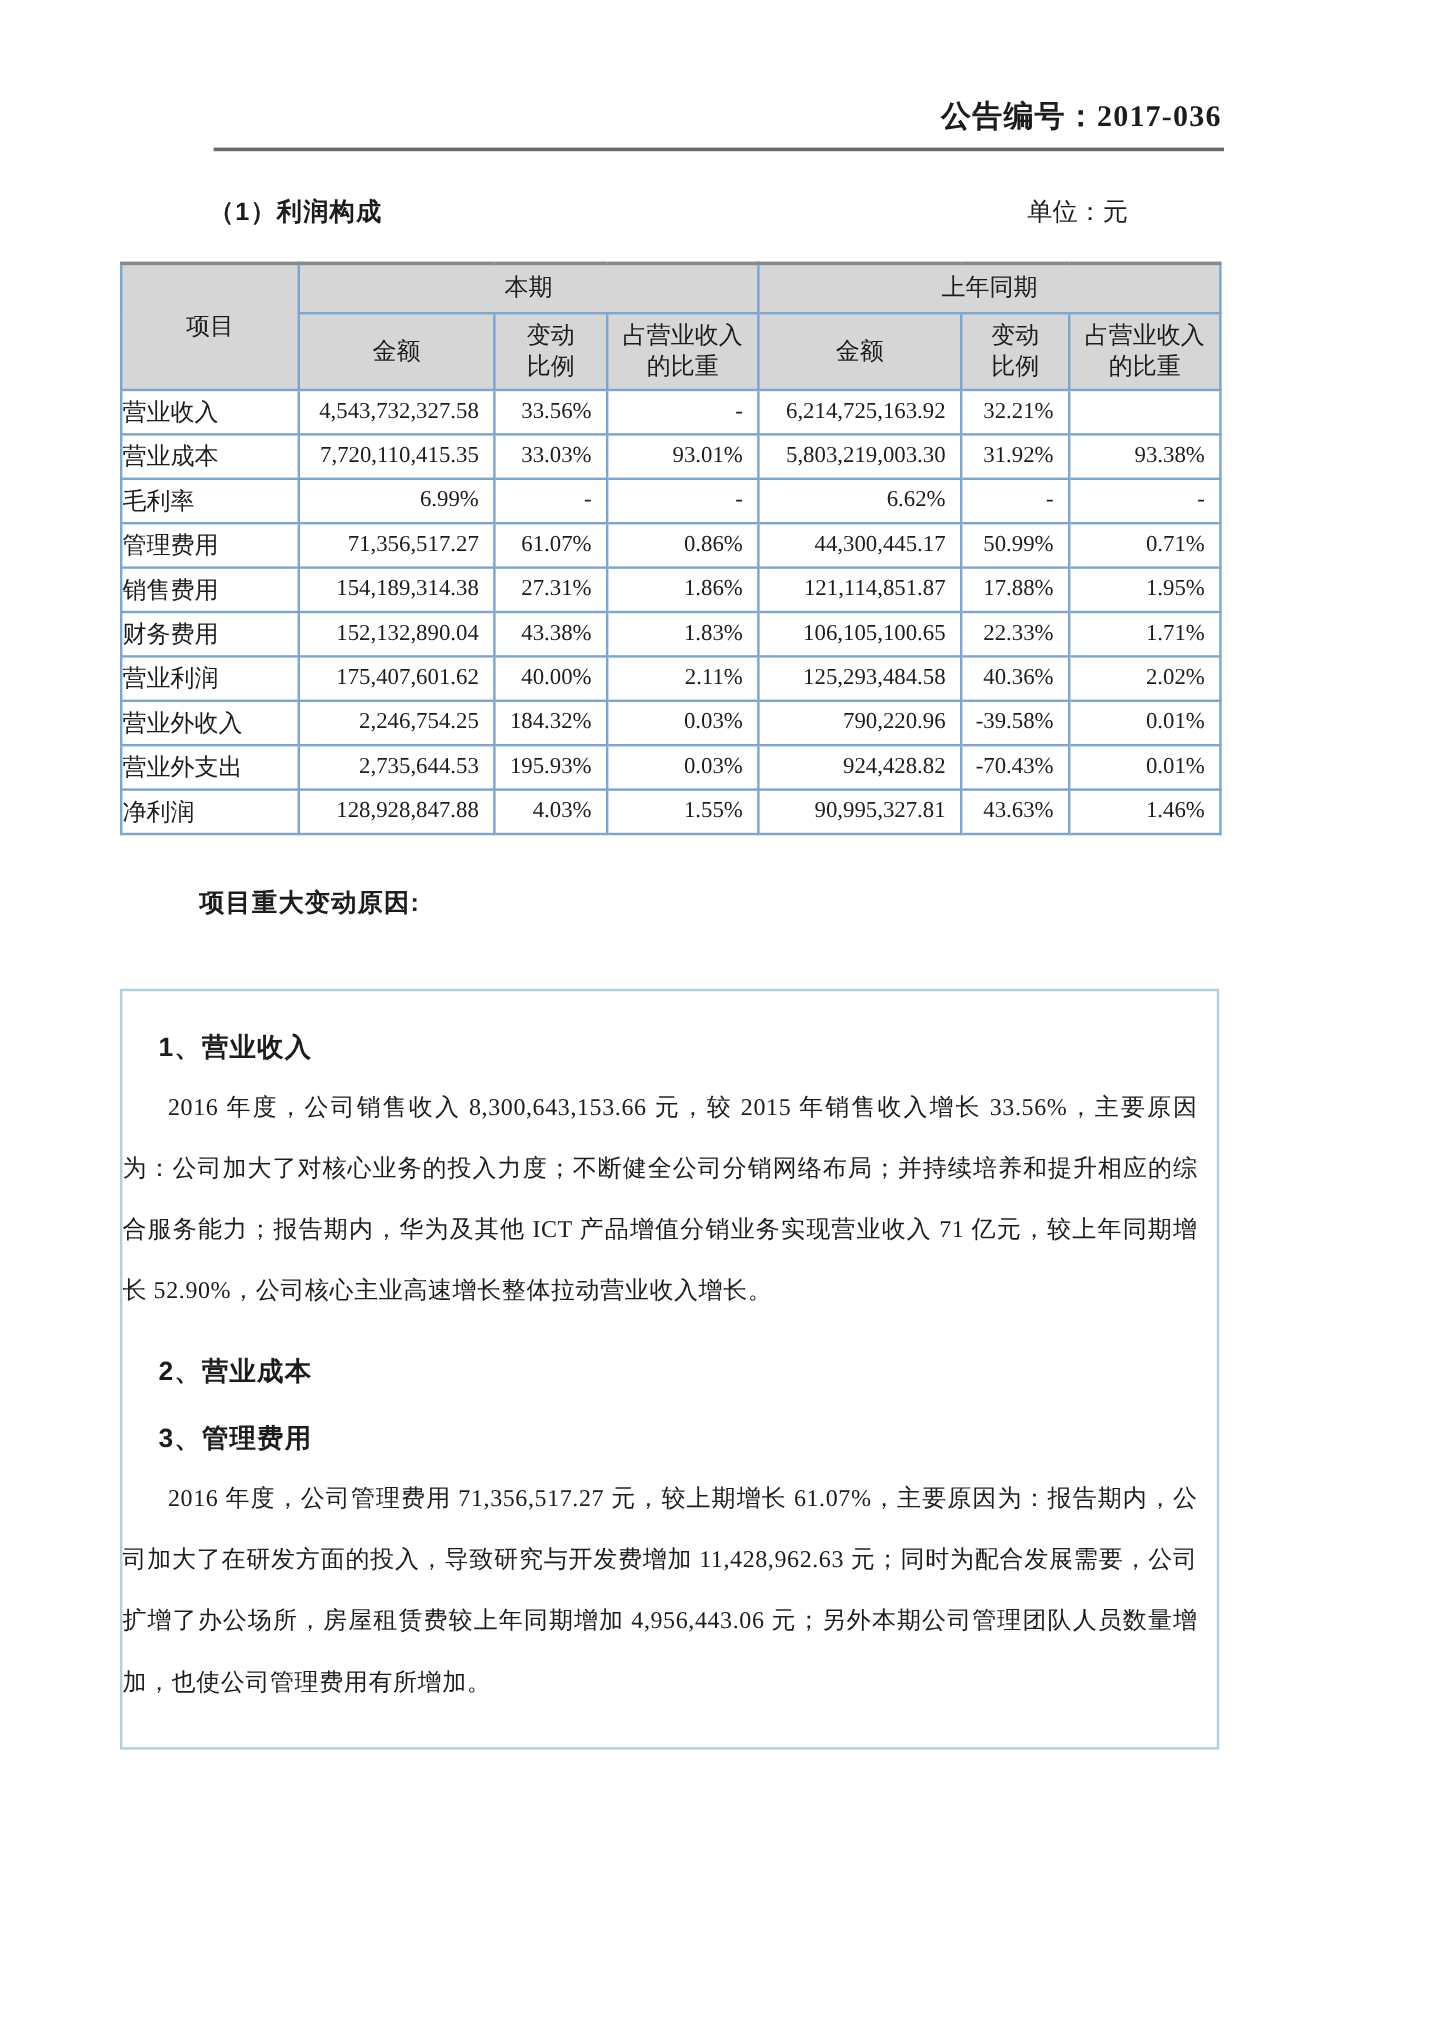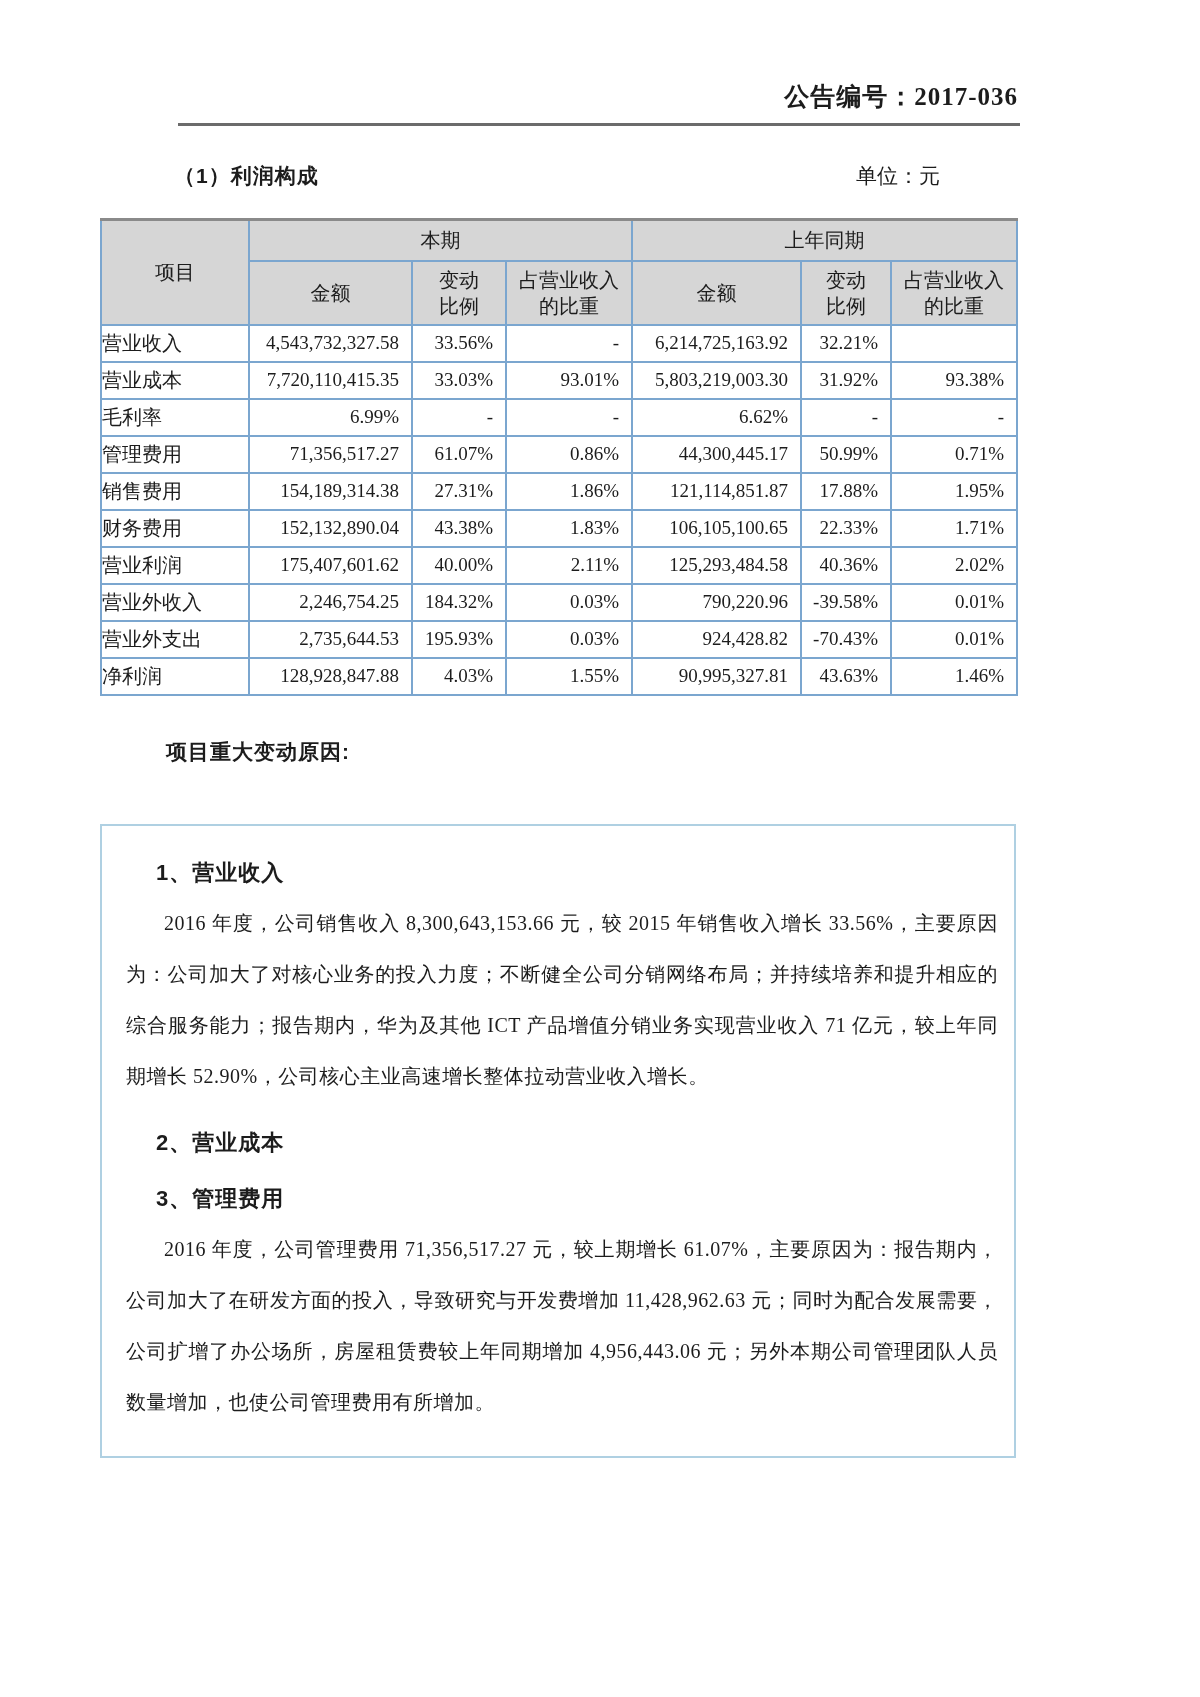--- a/index.html
+++ b/index.html
@@ -68,21 +68,21 @@
   table.profit tbody td.c-item{
     text-align:left;font-size:20px;
   }
   
   .reasons-heading{
     margin:42px 0 0 166px;font-size:21px;font-weight:bold;
     font-family:"Liberation Sans","DejaVu Sans",sans-serif;letter-spacing:1px;
   }
   .reasons-box{
     margin:58px 184px 0 100px;border:2px solid var(--box-border);
-    background:#fff;padding:18px 16px 28px 24px;
+    background:#fff;padding:18px 16px 28px 0;
   }
   .reason-title{
     margin:26px 0 0 30px;font-size:22px;font-weight:bold;
     font-family:"Liberation Sans","DejaVu Sans",sans-serif;letter-spacing:1px;
   }
   .reason-title.first{margin-top:14px;}
   .reason-body{
     margin-top:10px;font-size:20px;line-height:51px;
     text-align:justify;text-indent:38px;letter-spacing:0.5px;
   }

